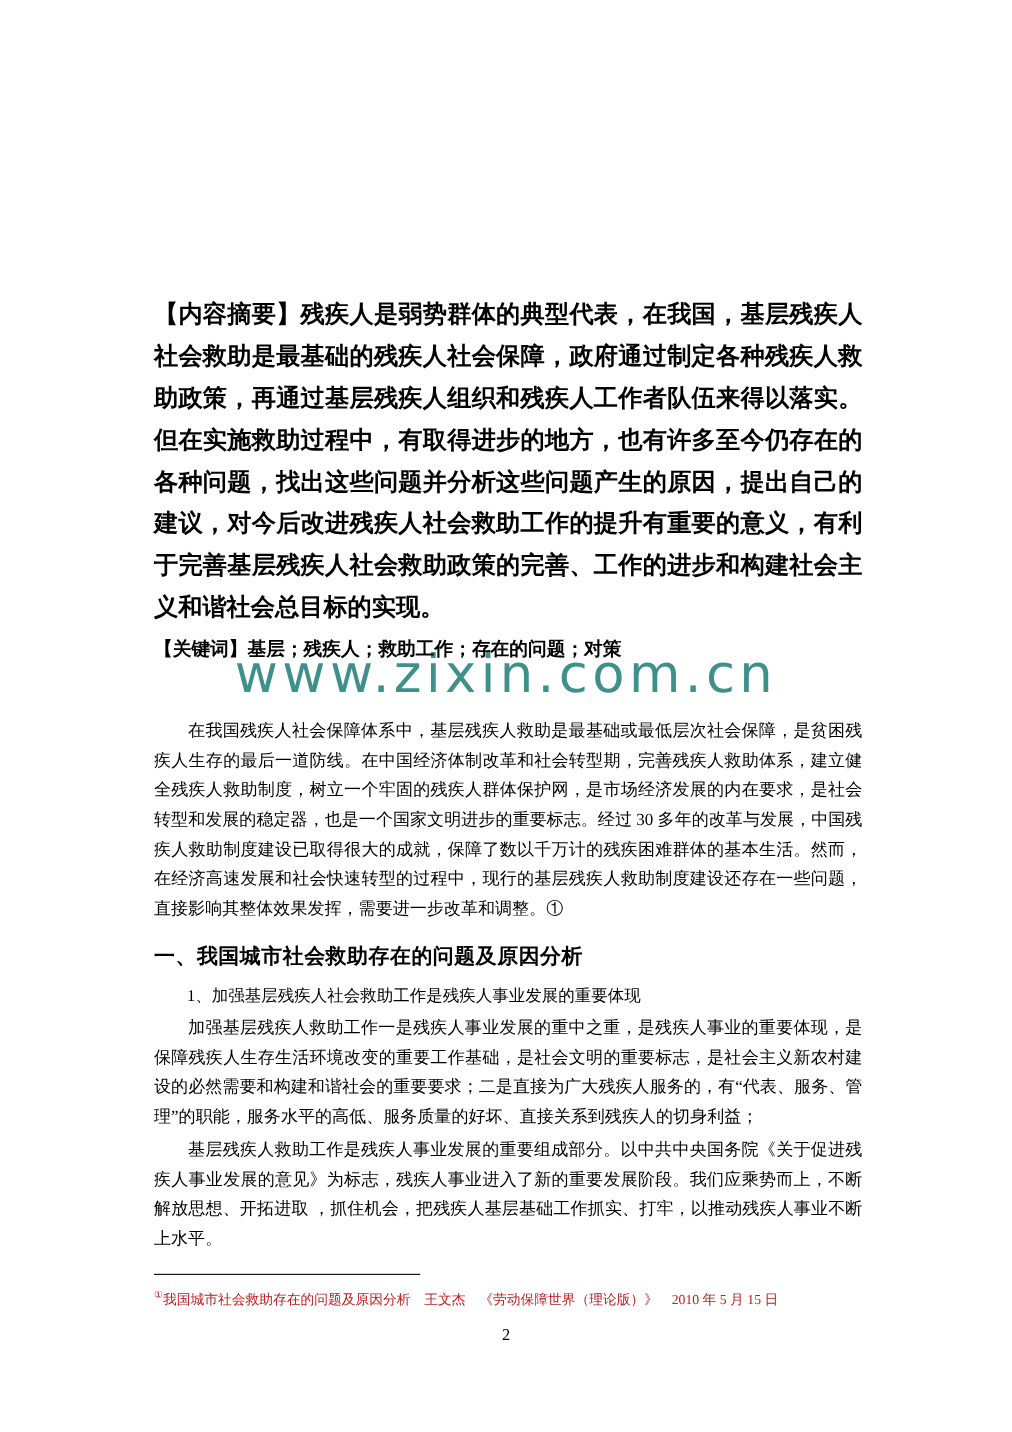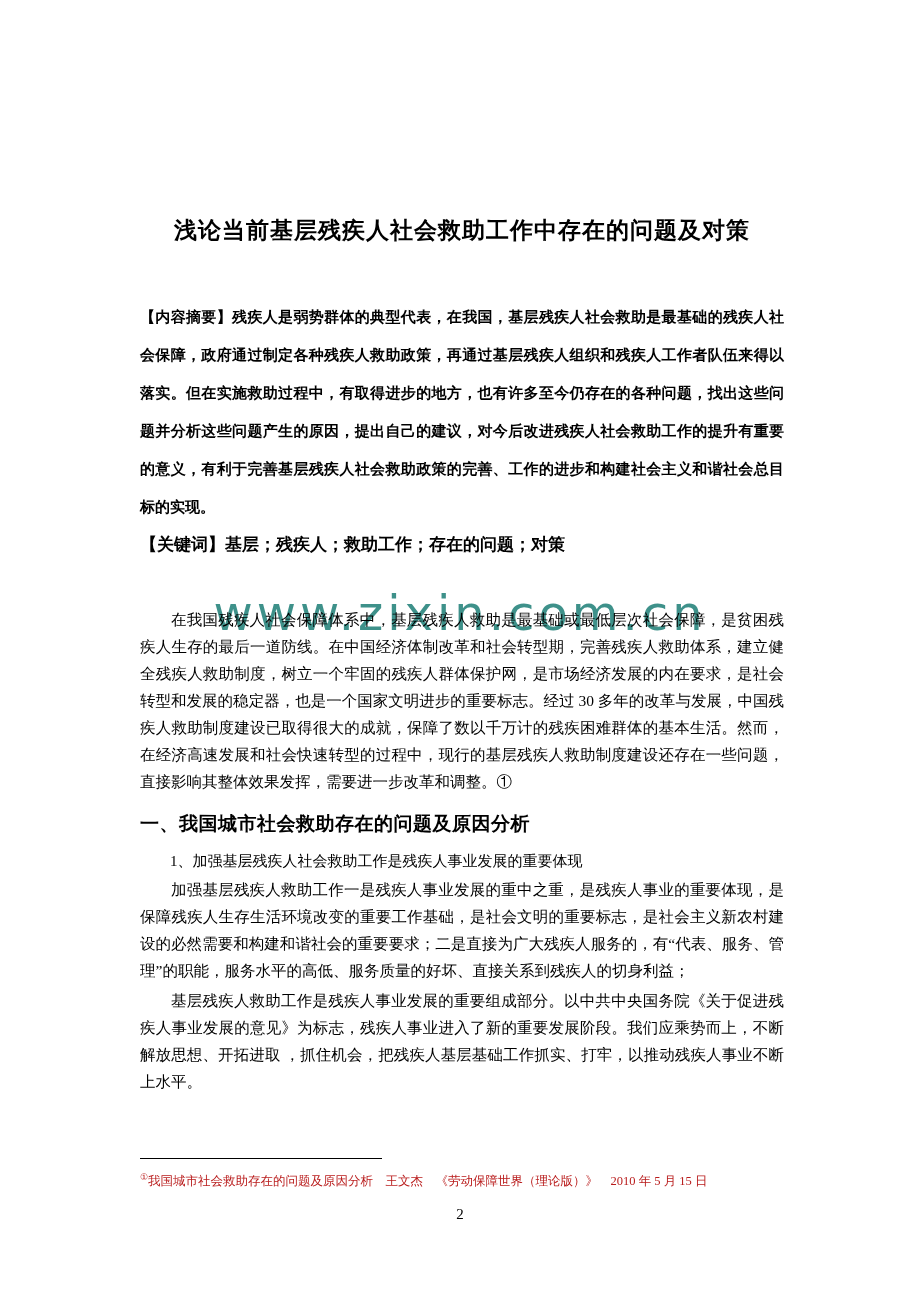--- a/index.html
+++ b/index.html
@@ -35,21 +35,21 @@
   .content { position: relative; z-index: 2; }
   .doc-title {
     font-family: "Liberation Sans", "DejaVu Sans", sans-serif;
     font-size: 23px;
     font-weight: bold;
     text-align: center;
     letter-spacing: 1px;
   }
   .abstract {
     margin-top: 52px;
-    font-size: 15px;
+    font-size: 22px;
     font-weight: bold;
     line-height: 38px;
     text-align: justify;
   }
   .keywords {
     font-size: 17px;
     font-weight: bold;
     line-height: 38px;
     text-align: justify;
   }
@@ -115,21 +115,20 @@
 </style>
 </head>
 <body>
 
 <div class="page">
 
   <div class="watermark">www.zixin.com.cn</div>
 
   <div class="content">
 
-    <h1 class="doc-title">浅论当前基层残疾人社会救助工作中存在的问题及对策</h1>
 
     <p class="abstract">【内容摘要】残疾人是弱势群体的典型代表，在我国，基层残疾人社会救助是最基础的残疾人社会保障，政府通过制定各种残疾人救助政策，再通过基层残疾人组织和残疾人工作者队伍来得以落实。但在实施救助过程中，有取得进步的地方，也有许多至今仍存在的各种问题，找出这些问题并分析这些问题产生的原因，提出自己的建议，对今后改进残疾人社会救助工作的提升有重要的意义，有利于完善基层残疾人社会救助政策的完善、工作的进步和构建社会主义和谐社会总目标的实现。</p>
 
     <p class="keywords">【关键词】基层；残疾人；救助工作；存在的问题；对策</p>
 
     <p class="intro">在我国残疾人社会保障体系中，基层残疾人救助是最基础或最低层次社会保障，是贫困残疾人生存的最后一道防线。在中国经济体制改革和社会转型期，完善残疾人救助体系，建立健全残疾人救助制度，树立一个牢固的残疾人群体保护网，是市场经济发展的内在要求，是社会转型和发展的稳定器，也是一个国家文明进步的重要标志。经过 30 多年的改革与发展，中国残疾人救助制度建设已取得很大的成就，保障了数以千万计的残疾困难群体的基本生活。然而，在经济高速发展和社会快速转型的过程中，现行的基层残疾人救助制度建设还存在一些问题，直接影响其整体效果发挥，需要进一步改革和调整。①</p>
 
     <h2 class="section-heading">一、我国城市社会救助存在的问题及原因分析</h2>
 
     <h3 class="sub-heading">1、加强基层残疾人社会救助工作是残疾人事业发展的重要体现</h3>

